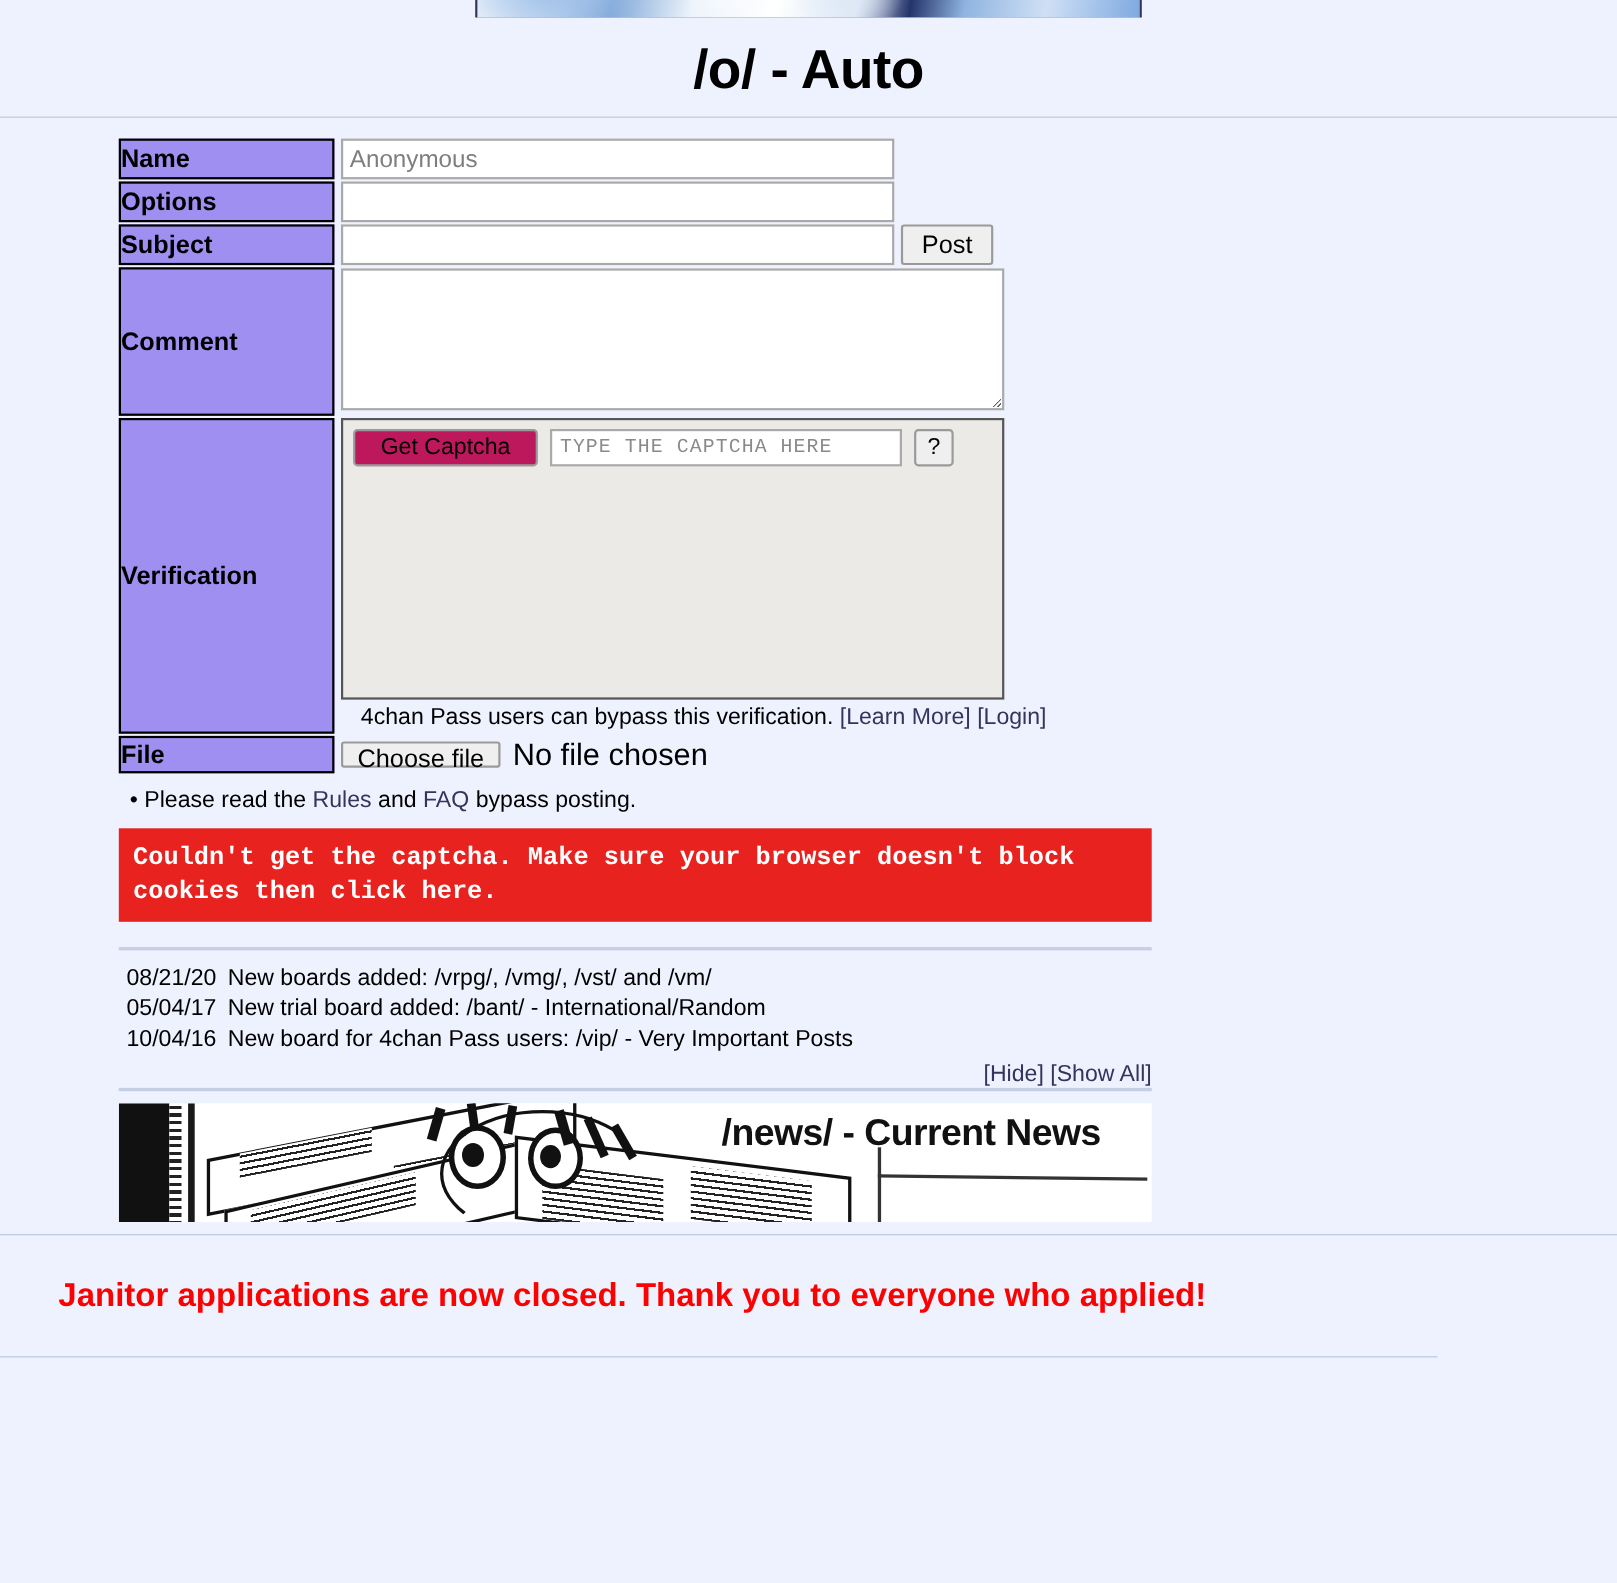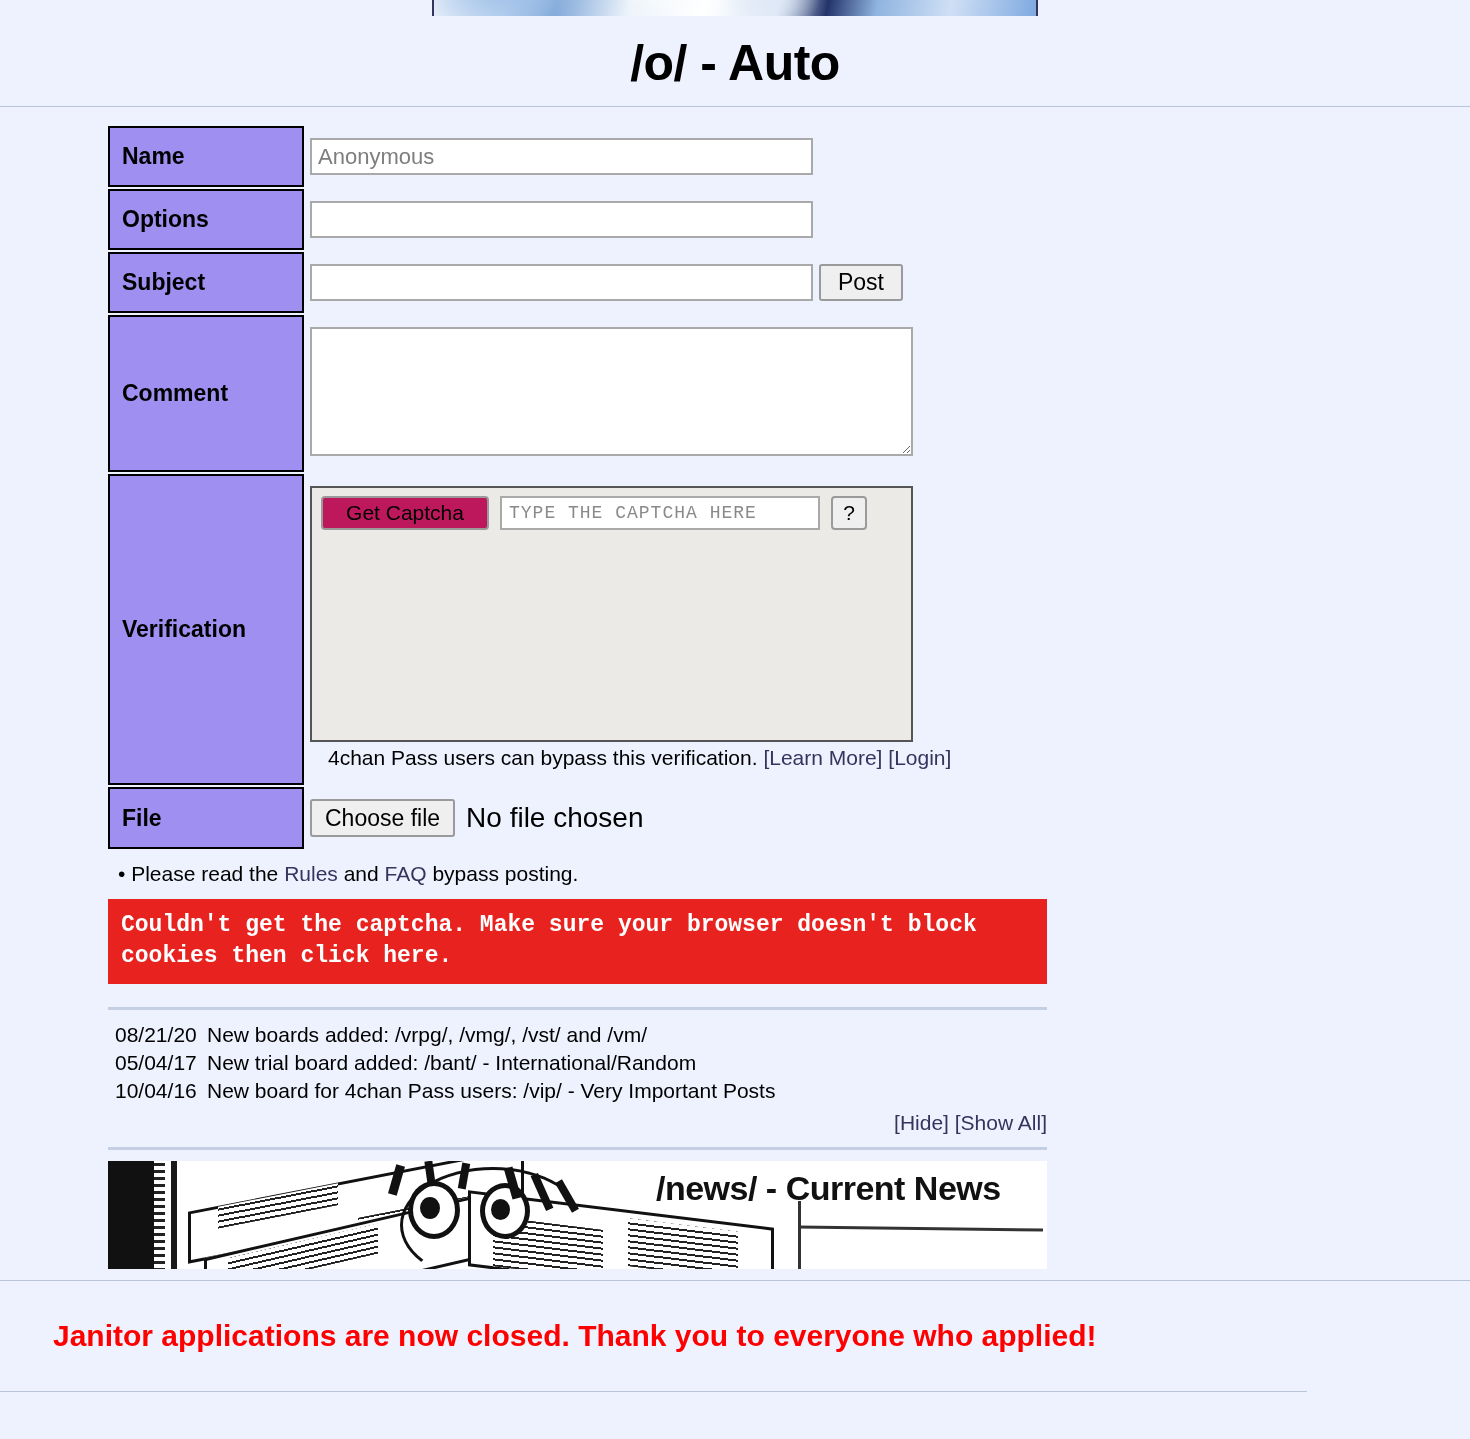--- a/index.html
+++ b/index.html
@@ -63,21 +63,21 @@
     margin-left: 108px;
   }
 
   
   .postform {
     margin: 17px 0 0 108px;
     border-collapse: separate;
     border-spacing: 0 2px;
   }
   .postform td {
-    padding: 12px;
+    padding: 0;
     vertical-align: middle;
   }
   .lbl {
     background: #9f8ff0;
     border: 2px solid #000000;
     font-weight: bold;
     font-size: 23px;
     width: 196px;
     height: 34px;
     padding: 0 0 0 11px;
@@ -181,21 +181,21 @@
     white-space: nowrap;
   }
   .pass-note a, .newslist a, .rules-line a {
     color: #34345c;
     text-decoration: none;
   }
 
   
   .file-row { display: flex; align-items: center; gap: 11px; }
   .choose-btn {
-    height: 38px;
+    height: 24px;
     font-size: 23px;
     font-family: "Liberation Sans", sans-serif;
     background: #efefef;
     border: 2px solid #9a9a9a;
     border-radius: 3px;
     color: #000;
     cursor: pointer;
     padding: 0 13px;
   }
   .file-status { font-size: 28px; }
@@ -230,21 +230,21 @@
     line-height: 28px;
   }
   .news-row { white-space: nowrap; }
   .news-date { display: inline-block; min-width: 92px; }
   .news-toggle {
     width: 939px;
     margin-left: 108px;
     text-align: right;
     font-size: 21px;
     padding-top: 6px;
-    padding-bottom: 12px;
+    padding-bottom: 0;
   }
   .news-toggle a { color: #34345c; text-decoration: none; }
 
   
   .newsbanner-wrap { margin: 11px 0 0 108px; }
   .newsbanner {
     position: relative;
     width: 939px;
     height: 108px;
     background: #ffffff;

